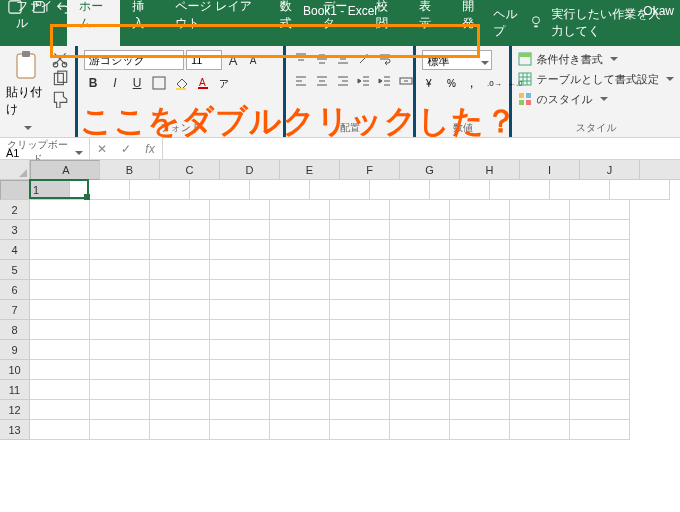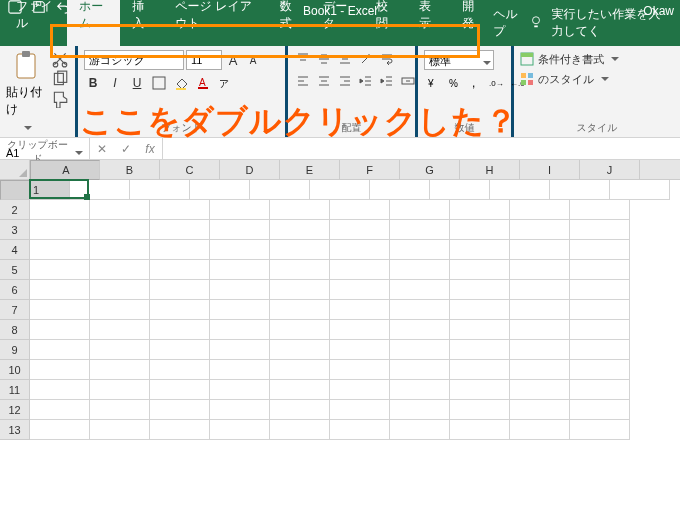--- a/index.html
+++ b/index.html
@@ -317,20 +317,28 @@
       <div class="cond-row">
           <svg viewBox="0 0 14 14">
             <rect x="1" y="1" width="12" height="12" fill="none" stroke="#4a7"></rect>
             <rect x="1" y="1" width="12" height="4" fill="#8c6"></rect>
           </svg>
           <span>条件付き書式</span>
           <span class="caret"></span>
         </div>
       <div class="cond-row">
           <svg viewBox="0 0 14 14">
+            <rect x="1" y="1" width="12" height="12" fill="none" stroke="#4a7"></rect>
+            <path d="M1 5h12M1 9h12M5 1v12M9 1v12" stroke="#4a7"></path>
+          </svg>
+          <span>テーブルとして書式設定</span>
+          <span class="caret"></span>
+        </div>
+      <div class="cond-row">
+          <svg viewBox="0 0 14 14">
             <rect x="1" y="1" width="5" height="5" fill="#fb5"></rect>
             <rect x="8" y="1" width="5" height="5" fill="#7bd"></rect>
             <rect x="1" y="8" width="5" height="5" fill="#8c6"></rect>
             <rect x="8" y="8" width="5" height="5" fill="#e77"></rect>
           </svg>
           <span>のスタイル</span>
           <span class="caret"></span>
         </div>
     </div>
     <div class="rgroup-label">スタイル</div>

